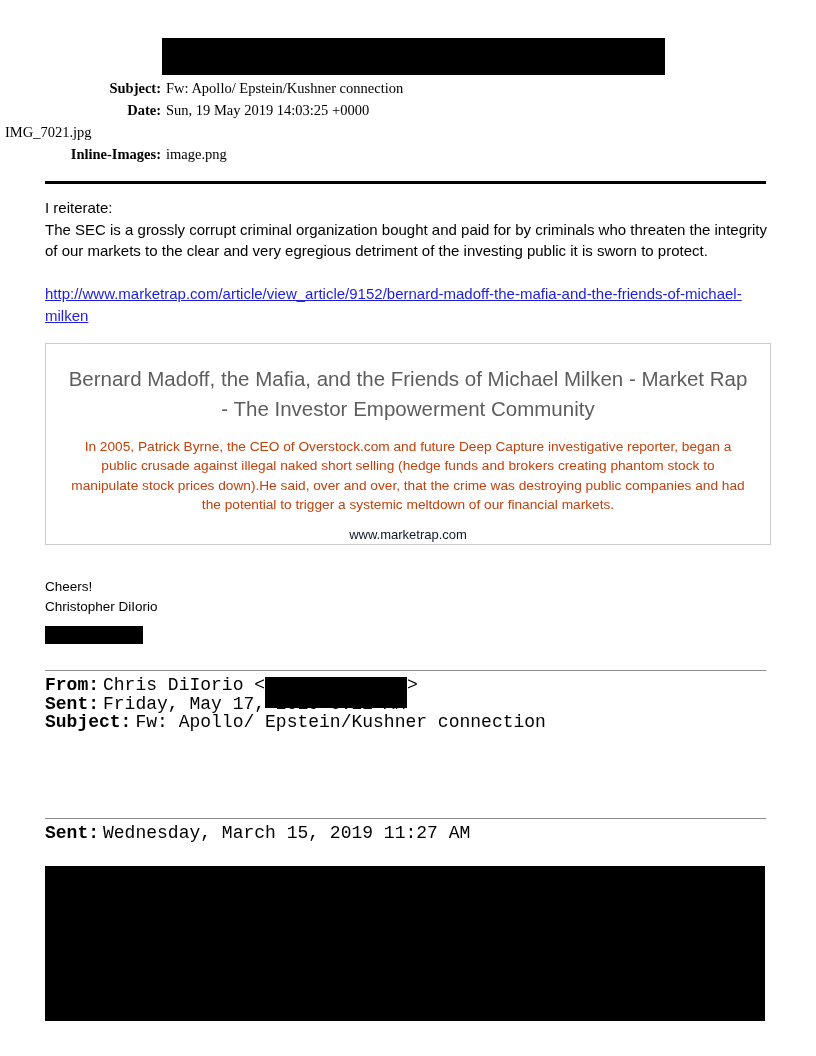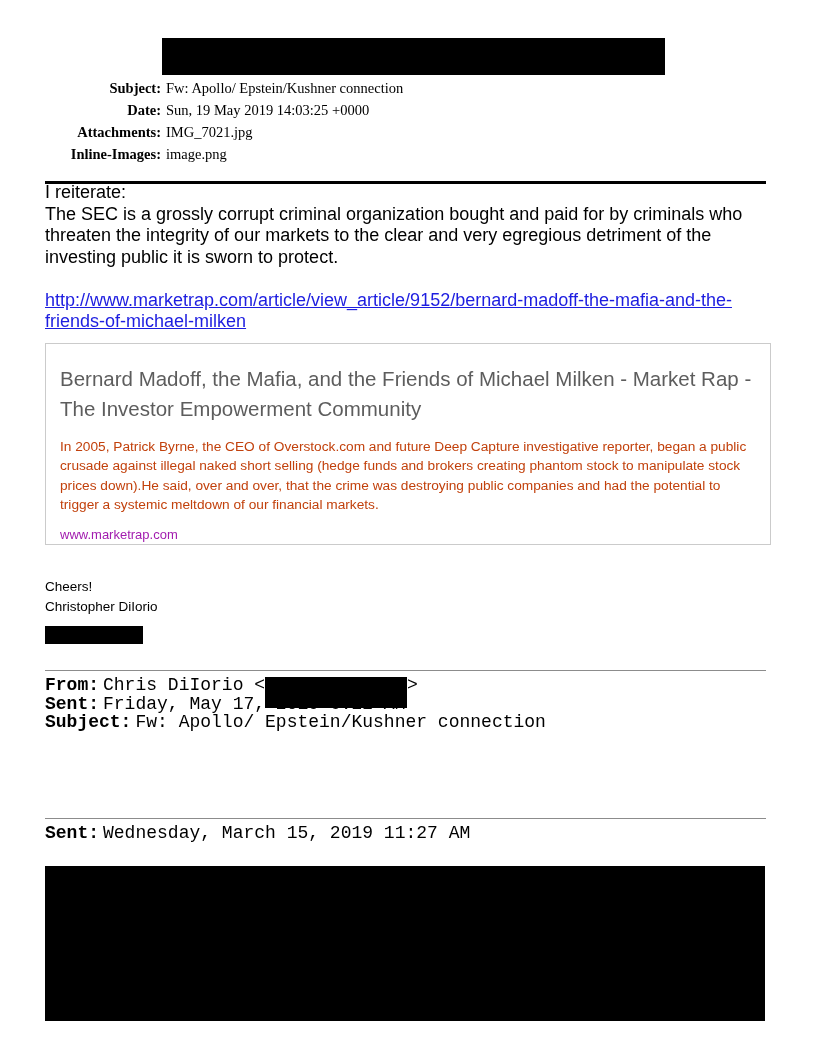--- a/index.html
+++ b/index.html
@@ -25,48 +25,49 @@
   .h-label { width: 161px; text-align: right; font-weight: bold; flex: 0 0 161px; }
   .h-value { padding-left: 5px; }
 
   .thick-rule {
     position: absolute; left: 45px; top: 181px;
     width: 721px; height: 3px; background: #000000;
   }
 
   
   .body-block {
-    position: absolute; left: 45px; top: 182px; width: 727px;
-    font-size: 18px; line-height: 21.5px;
+    position: absolute; left: 45px; top: 197px; width: 727px;
+    font-size: 15px; line-height: 21.5px;
   }
   .body-block p { margin: 0; }
   .body-link {
     display: block; margin-top: 21.5px;
     color: #1d1de0; text-decoration: underline;
   }
 
   
   .card {
     position: absolute; left: 45px; top: 343px;
     width: 726px; height: 202px;
     border: 1px solid #cbcbcb; box-sizing: border-box;
-    padding: 12px 14px;
+    padding: 12px 20px;
+    text-align: center;
   }
   .card-title {
     margin-top: 8px;
     font-size: 20.5px; line-height: 30px;
     font-weight: 300; color: #5d5d5d;
   }
   .card-desc {
     margin-top: 13px;
     font-size: 13.7px; line-height: 19.3px; color: #c2410c;
   }
   .card-source {
     margin-top: 13px;
-    font-size: 13px; color: #a21caf;
+    font-size: 13px; color: #0f172a;
   }
 
   
   .signature {
     position: absolute; left: 45px; top: 577px;
     font-size: 13.5px; line-height: 20px;
   }
   .sig-redaction { left: 45px; top: 626px; width: 98px; height: 18px; }
 
   .separator {
@@ -107,21 +108,20 @@
   <div class="mail-header">
     <div class="h-row">
       <span class="h-label">Subject:</span>
       <span class="h-value">Fw: Apollo/ Epstein/Kushner connection</span>
     </div>
     <div class="h-row">
       <span class="h-label">Date:</span>
       <span class="h-value">Sun, 19 May 2019 14:03:25 +0000</span>
     </div>
     <div class="h-row">
-      <span class="h-label">Attachments:</span>
       <span class="h-value">IMG_7021.jpg</span>
     </div>
     <div class="h-row">
       <span class="h-label">Inline-Images:</span>
       <span class="h-value">image.png</span>
     </div>
   </div>
 
   <div class="thick-rule"></div>
 

